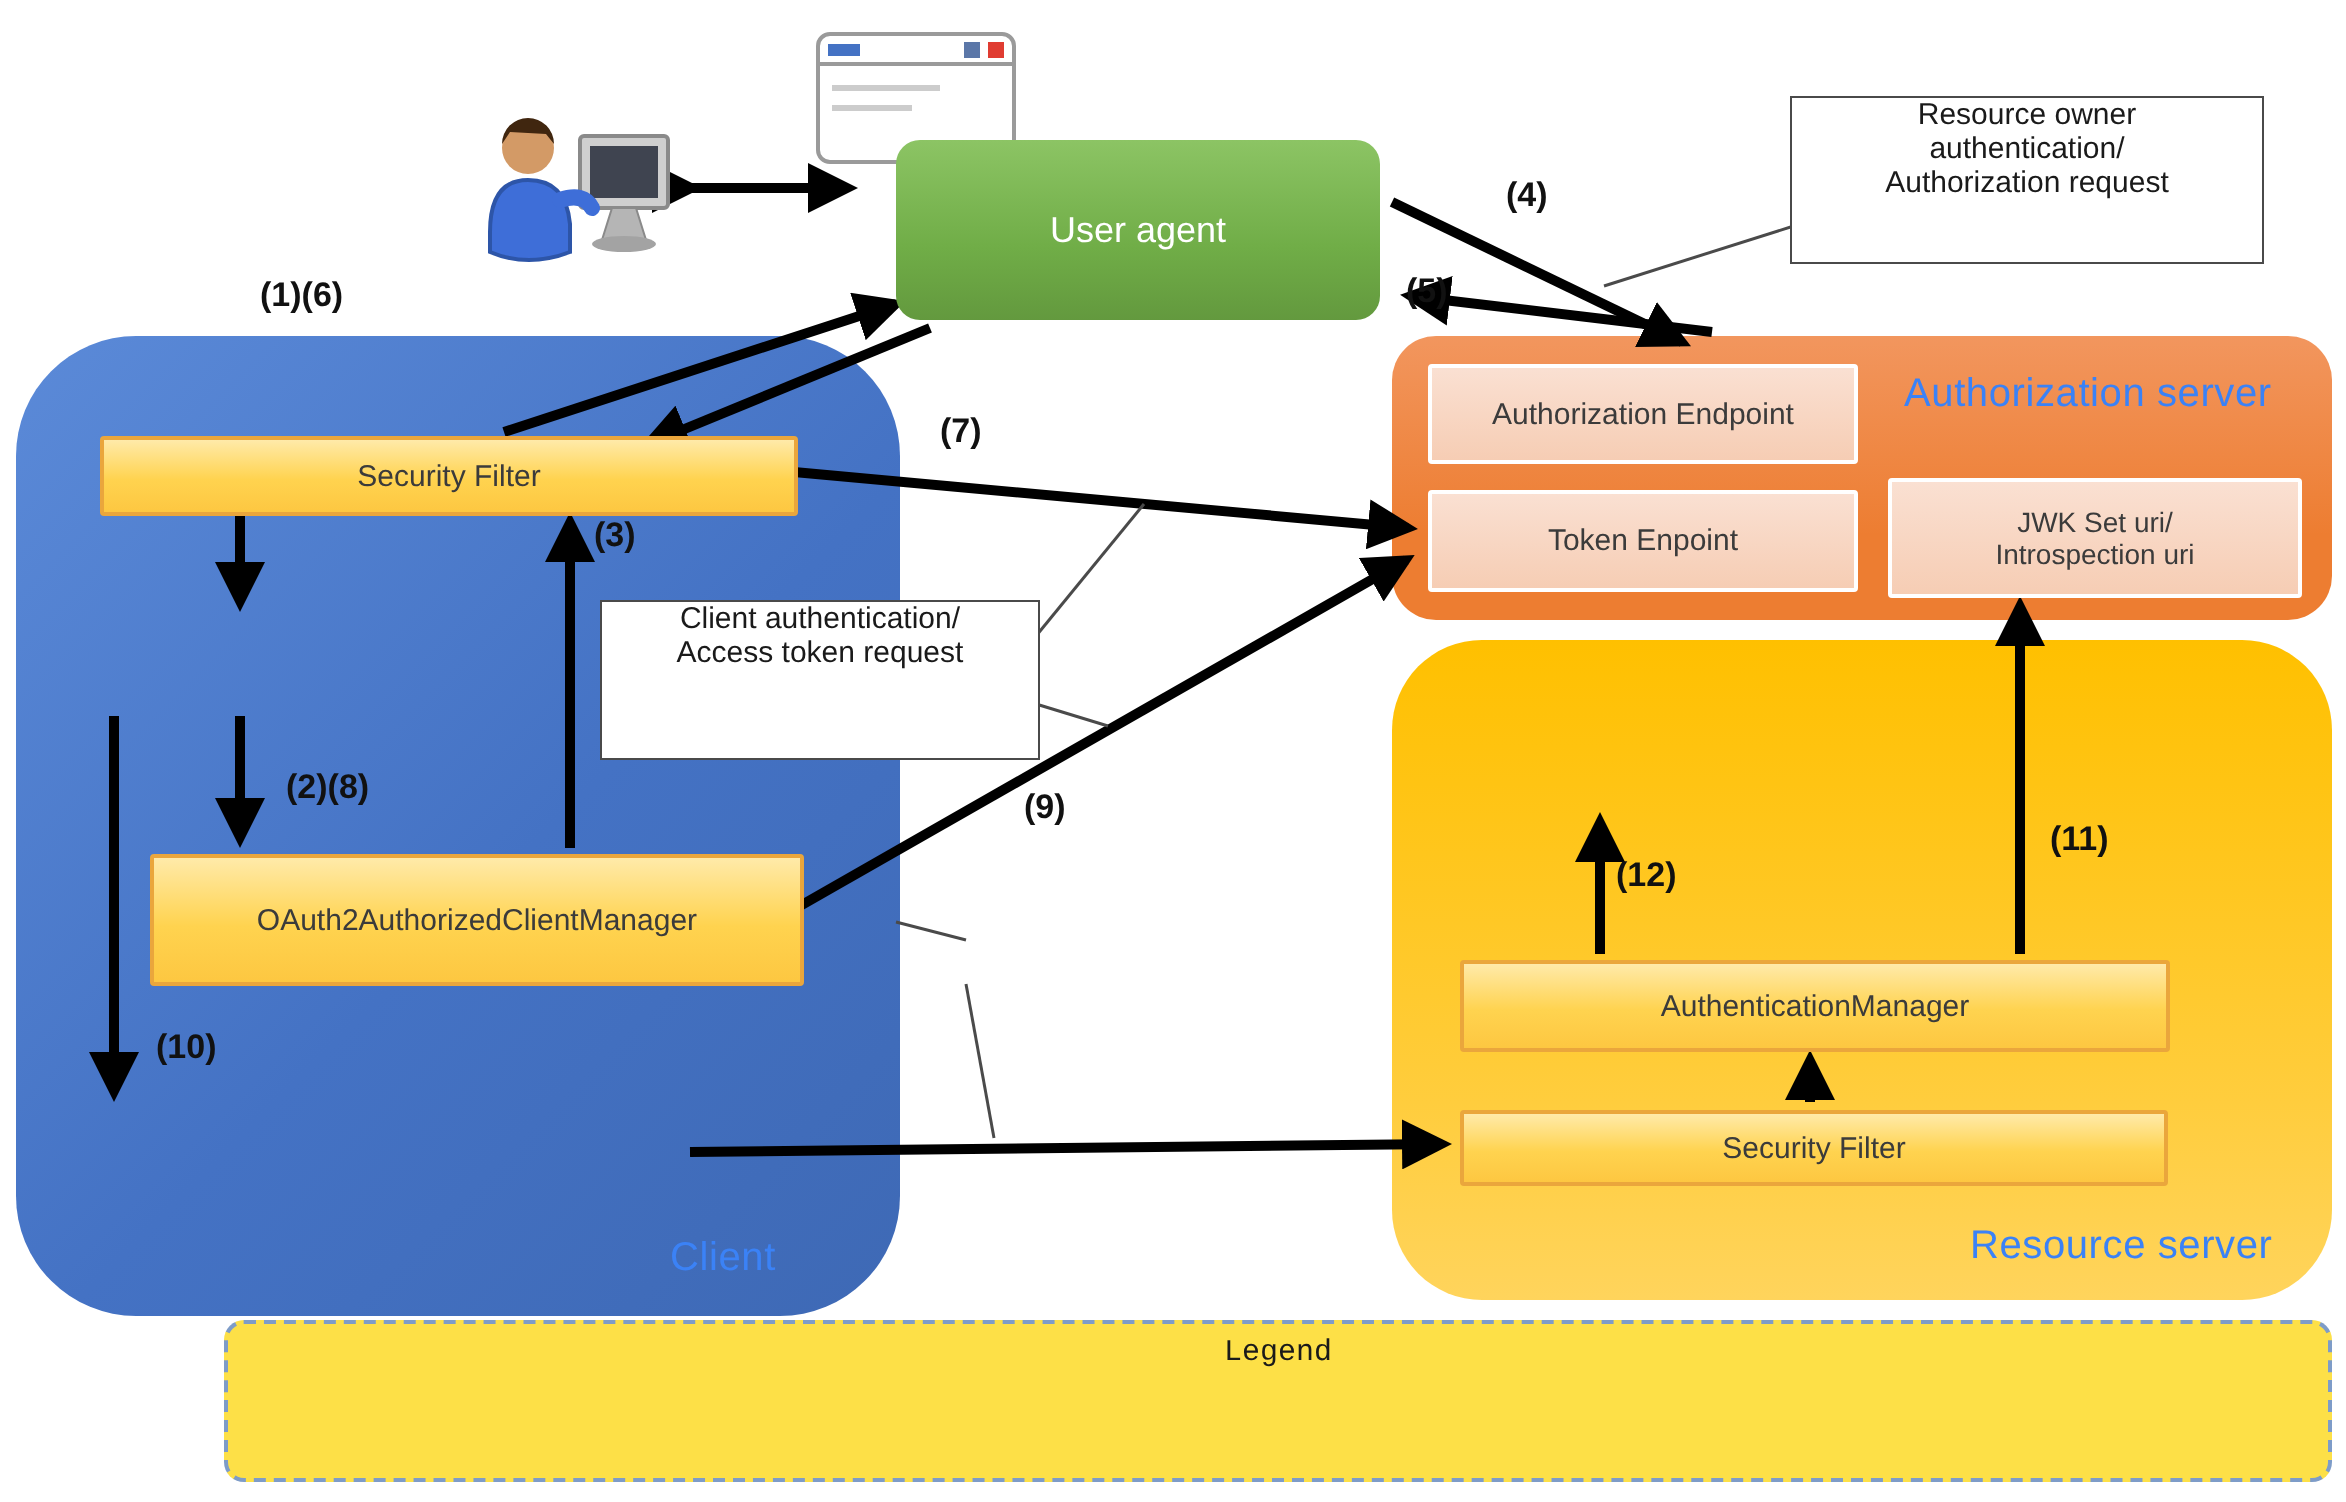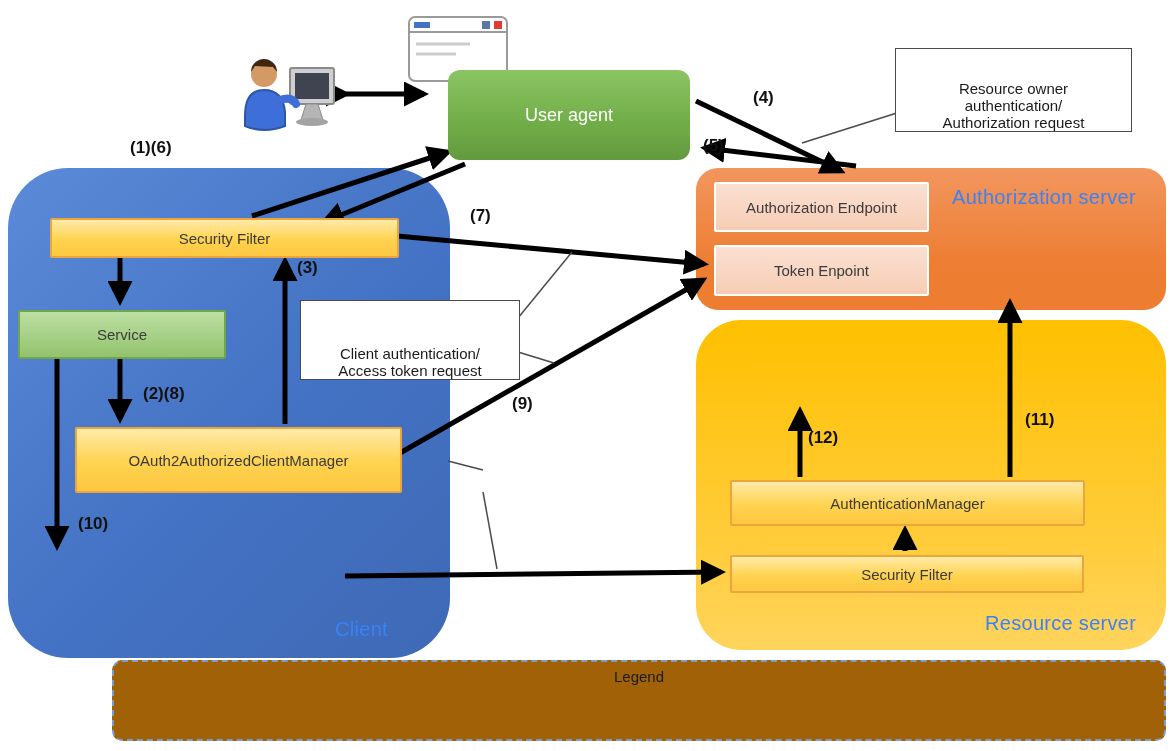--- a/index.html
+++ b/index.html
@@ -20,29 +20,29 @@
     display:flex;align-items:center;justify-content:center;color:#fff;font-size:18px;z-index:3;}
   .comp{position:absolute;z-index:3;display:flex;align-items:center;justify-content:center;
     text-align:center;font-size:15px;color:#3b3b3b;}
   .comp.orange{background:linear-gradient(180deg,#ffeaa9 0%,#ffd34f 55%,#fdc741 100%);
     border:2px solid #eaa63c;border-radius:2px;}
   .comp.green{background:linear-gradient(180deg,#bcdfa3 0%,#93c36d 100%);
     border:2px solid #6fa64c;border-radius:2px;}
   .comp.pink{background:linear-gradient(180deg,#fae0d2 0%,#f6cdb4 100%);
     border:2px solid #ffffff;border-radius:2px;}
   .note{position:absolute;z-index:4;background:#fff;border:1px solid #4a4a4a;
-    display:flex;align-items:flex-end;justify-content:center;text-align:center;
+    display:flex;align-items:flex-start;justify-content:center;text-align:center;
     font-size:15px;color:#1a1a1a;}
   .preline{white-space:pre-line;}
   .step{position:absolute;z-index:5;font-size:17px;font-weight:600;color:#111;}
   #arrow-layer{position:absolute;left:0;top:0;z-index:2;}
   .icon-wrap{position:absolute;z-index:3;}
   
   #legend{position:absolute;left:112px;top:660px;width:1054px;height:81px;z-index:3;
-    border:2px dashed #7E9CC8;border-radius:10px;background:#a16207;box-sizing:border-box;}
+    border:2px dashed #7E9CC8;border-radius:10px;background:#fde047;box-sizing:border-box;font-family:Liberation Mono, monospace;}
   #legend-title{position:absolute;left:0;right:0;top:6px;text-align:center;font-size:15px;color:#1a1a1a;}
   .legend-box{position:absolute;top:40px;height:31px;display:flex;align-items:center;justify-content:center;
     font-size:17px;font-weight:700;color:#1f1f1f;border-radius:2px;box-sizing:border-box;}
   #legend-pink{left:145px;width:356px;background:linear-gradient(180deg,#fbdfd2 0%,#f6ccb3 100%);border:1px solid #d9b6a3;}
   #legend-orange{left:525px;width:295px;background:linear-gradient(180deg,#ffe9a4 0%,#ffd04a 100%);border:1px solid #e7a63c;}
   #legend-green{left:845px;width:276px;background:linear-gradient(180deg,#b9dd9f 0%,#8fc168 100%);border:1px solid #6fa64c;}
 </style>
 </head>
 <body>
 
@@ -120,34 +120,35 @@
     </svg>
   </div>
 
   <div id="user-agent">
     <span>User agent</span>
   </div>
 
   <div class="comp orange" style="left:50px;top:218px;width:345px;height:36px;">
     <span>Security Filter</span>
   </div>
-  <div class="comp green" style="left:18px;top:310px;width:204px;height:45px;">
-    <span>Service</span>
-  </div>
   <div class="comp orange" style="left:75px;top:427px;width:323px;height:62px;">
     <span>OAuth2AuthorizedClientManager</span>
   </div>
   <div class="panel-title" style="left:335px;top:618px;">Client</div>
 
   <div class="panel-title" style="left:952px;top:186px;">Authorization server</div>
   <div class="comp pink" style="left:714px;top:182px;width:211px;height:46px;">
     <span>Authorization Endpoint</span>
   </div>
   <div class="comp pink" style="left:714px;top:245px;width:211px;height:47px;">
     <span>Token Enpoint</span>
+  </div>
+  <div class="comp pink preline" style="left:944px;top:239px;width:203px;height:56px;font-size:14px;">
+    <span class="preline">JWK Set uri/
+Introspection uri</span>
   </div>
 
   <div class="comp orange" style="left:730px;top:480px;width:351px;height:42px;">
     <span>AuthenticationManager</span>
   </div>
   <div class="comp orange" style="left:730px;top:555px;width:350px;height:34px;">
     <span>Security Filter</span>
   </div>
   <div class="panel-title" style="left:985px;top:612px;">Resource server</div>
 

